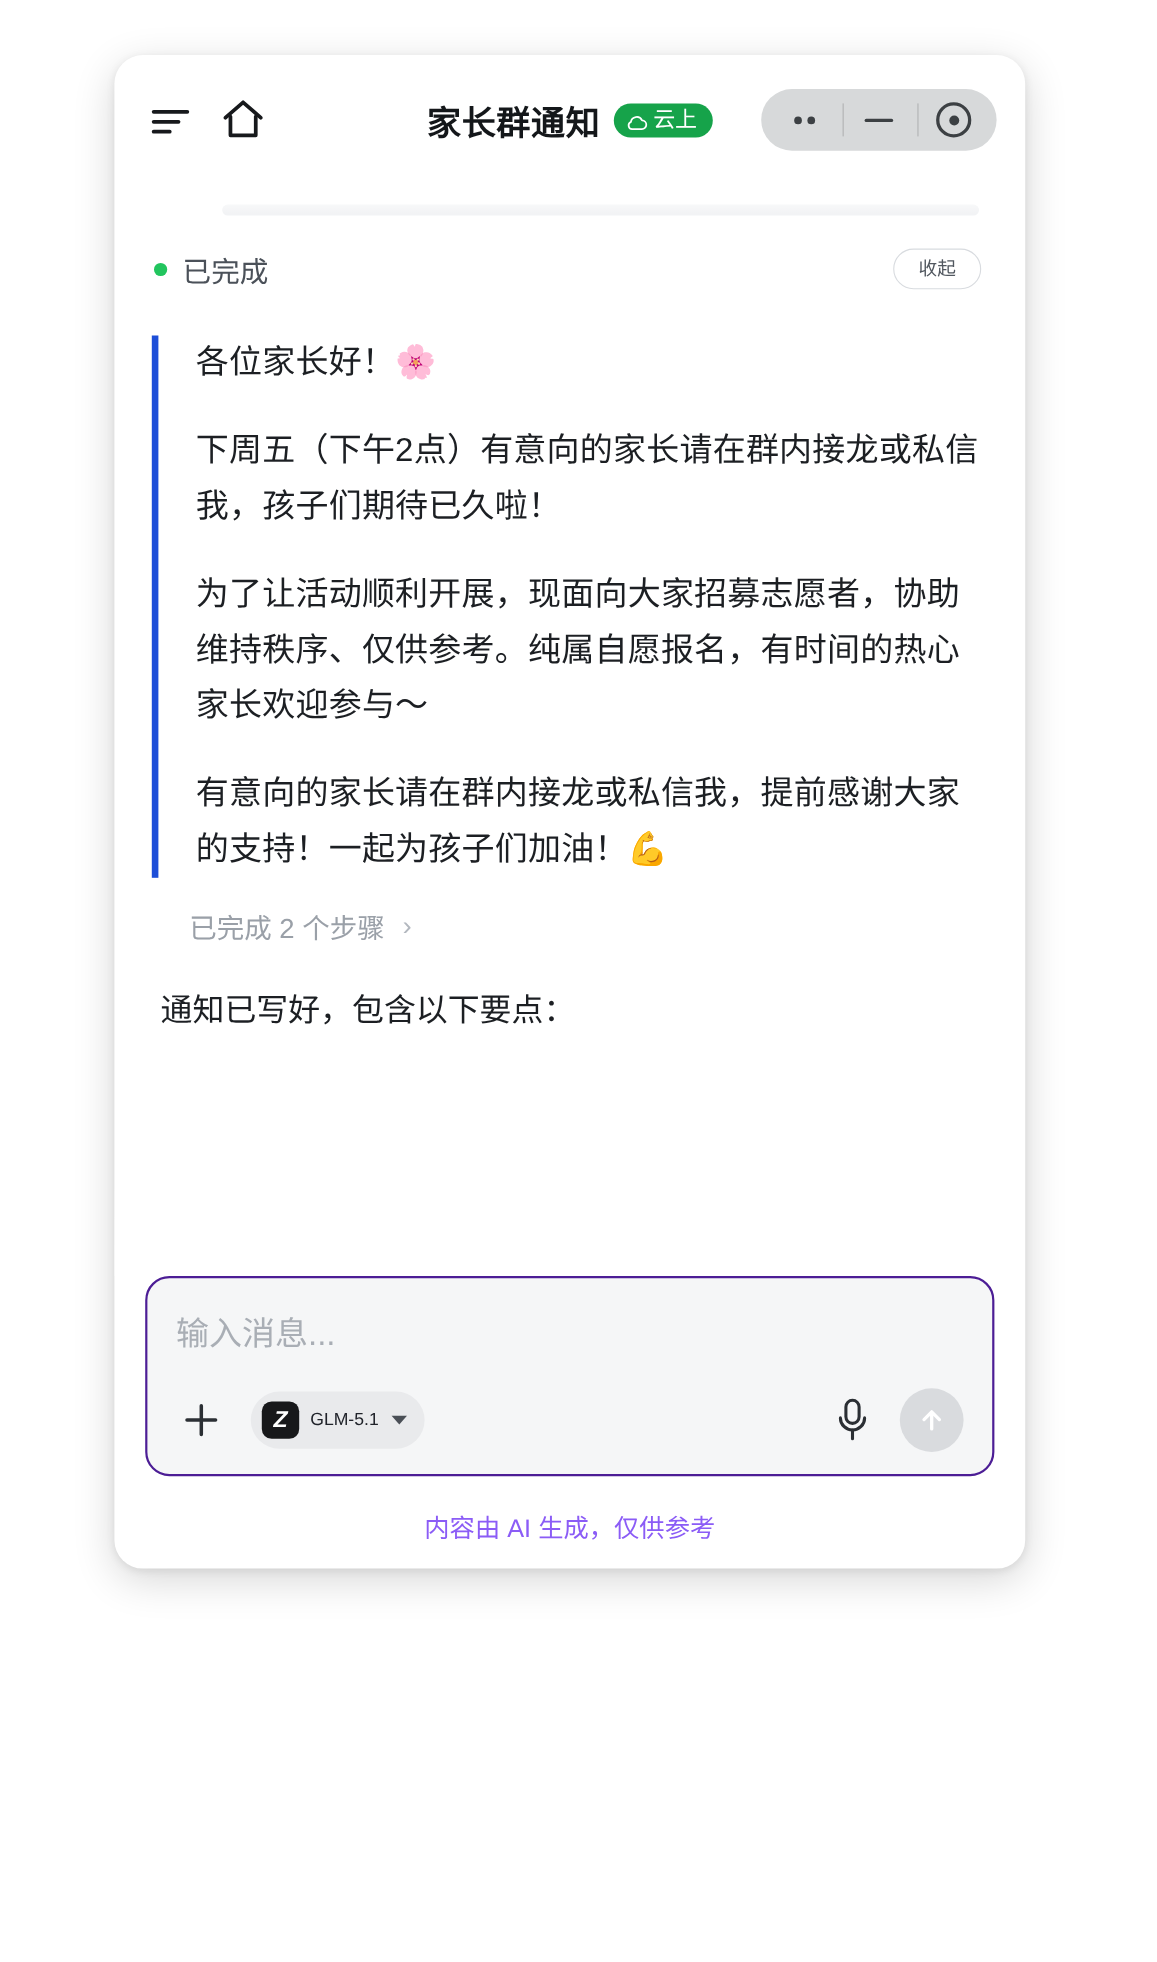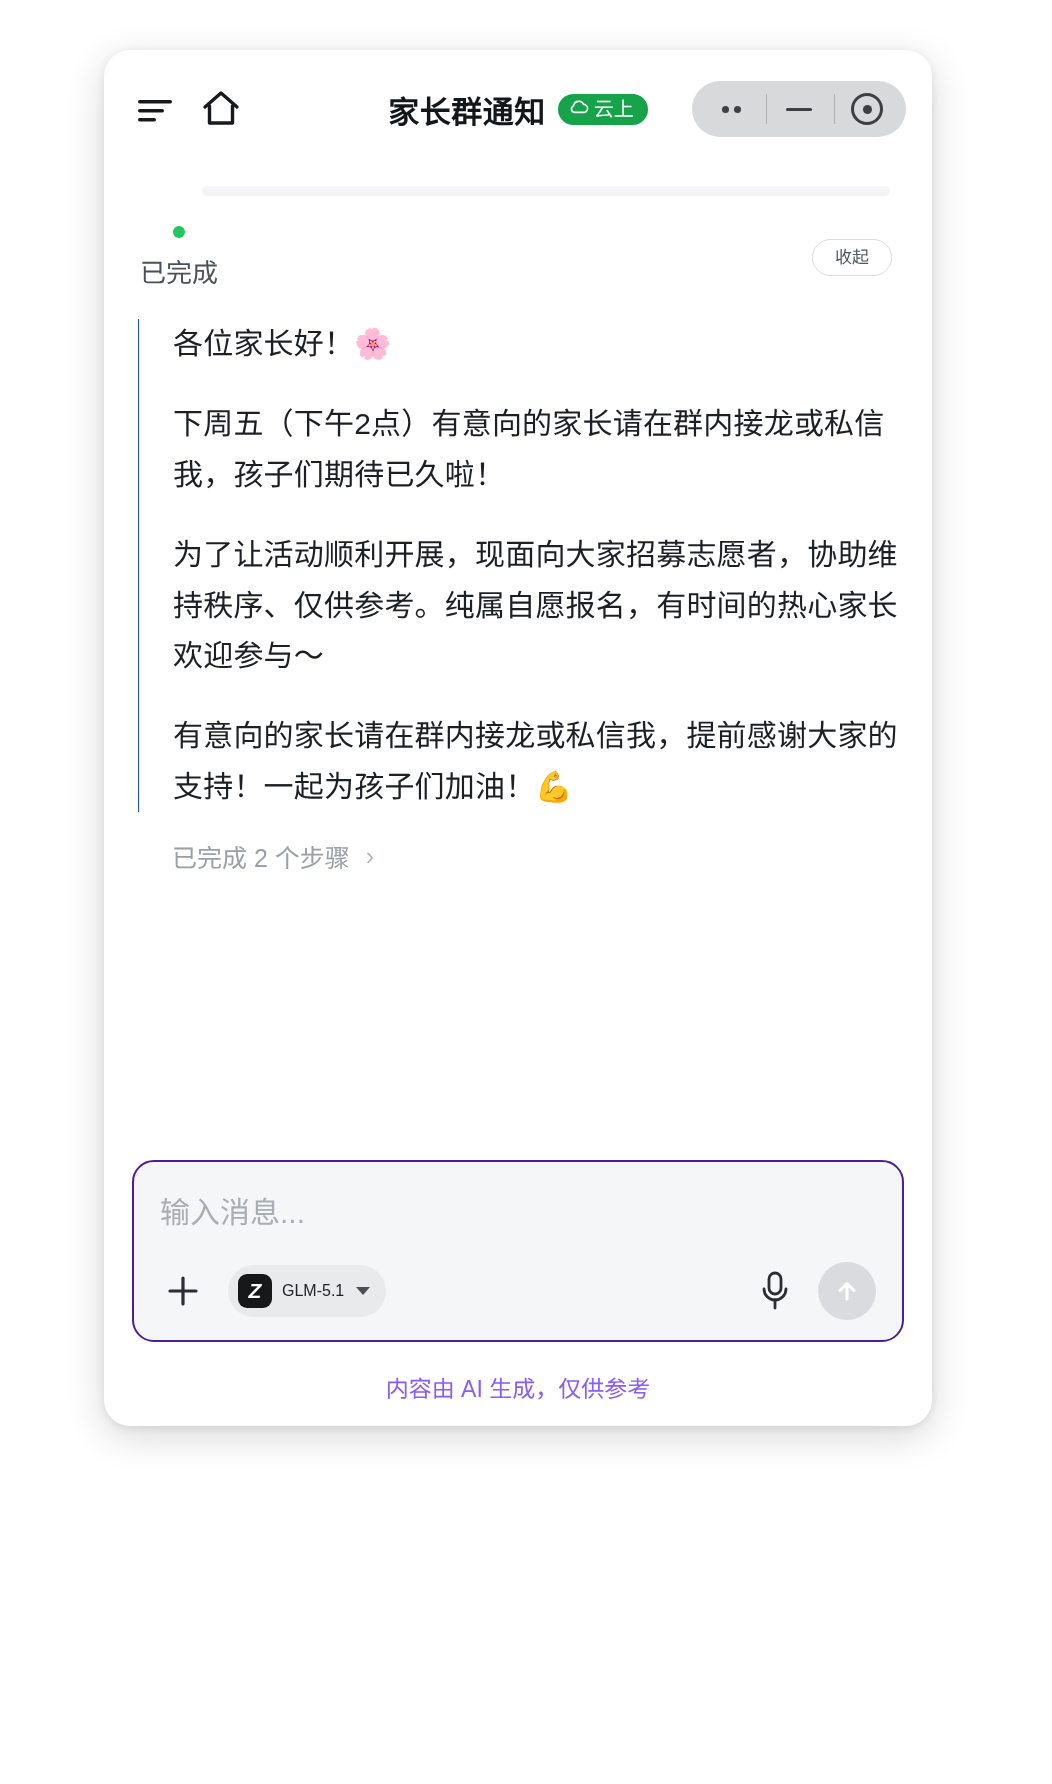--- a/index.html
+++ b/index.html
@@ -81,21 +81,21 @@
     pointer-events: auto;
   }
   .title-text {
     font-size: 31px;
     font-weight: 700;
     color: #14171a;
     letter-spacing: 0.5px;
   }
   .cloud-badge {
     display: inline-flex;
-    align-items: flex-start;
+    align-items: flex-end;
     gap: 5px;
     background: #16a34a;
     color: #ffffff;
     border-radius: 999px;
     padding: 5px 14px 6px 11px;
     font-size: 20px;
     font-weight: 500;
     line-height: 1;
   }
   .cloud-badge svg { display:block; }
@@ -175,21 +175,20 @@
     display: flex;
     align-items: center;
     justify-content: space-between;
     margin-top: 58px;
     padding: 0 6px 0 2px;
   }
   .status-left {
     display: flex;
     align-items: center;
     gap: 14px;
-    flex-direction: column;
   }
   .status-dot {
     width: 12px;
     height: 12px;
     border-radius: 50%;
     background: #22c55e;
     display: block;
   }
   .status-text {
     font-size: 26px;
@@ -201,23 +200,23 @@
     padding: 9px 22px;
     font-size: 17px;
     color: #51575f;
     background: #ffffff;
     cursor: pointer;
     line-height: 1;
   }
 
   
   .quote {
-    margin-top: 30px;
+    margin-top: 42px;
     padding-left: 34px;
-    border-left: 1px solid #1d4ed8;
+    border-left: 6px solid #1d4ed8;
   }
   .quote p {
     margin: 0 0 30px 0;
     font-size: 30px;
     line-height: 1.68;
     color: #1c1f23;
     letter-spacing: 0.2px;
   }
   .quote p:last-child { margin-bottom: 6px; }
 
@@ -437,20 +436,21 @@
         <p>下周五（下午2点）有意向的家长请在群内接龙或私信我，孩子们期待已久啦！</p>
         <p>为了让活动顺利开展，现面向大家招募志愿者，协助维持秩序、仅供参考。纯属自愿报名，有时间的热心家长欢迎参与～</p>
         <p>有意向的家长请在群内接龙或私信我，提前感谢大家的支持！一起为孩子们加油！💪</p>
       </div>
 
       <div class="steps-row">
         <span>已完成 2 个步骤</span>
         <span class="chev">›</span>
       </div>
 
+      <div class="summary-lead">通知已写好，包含以下要点：</div>
 
 
       <div class="fade-bottom"></div>
     </div>
 
     <div class="composer-wrap">
       <div class="composer">
         <div class="composer-placeholder">输入消息...</div>
         <div class="composer-bar">
           <div class="plus-btn">

